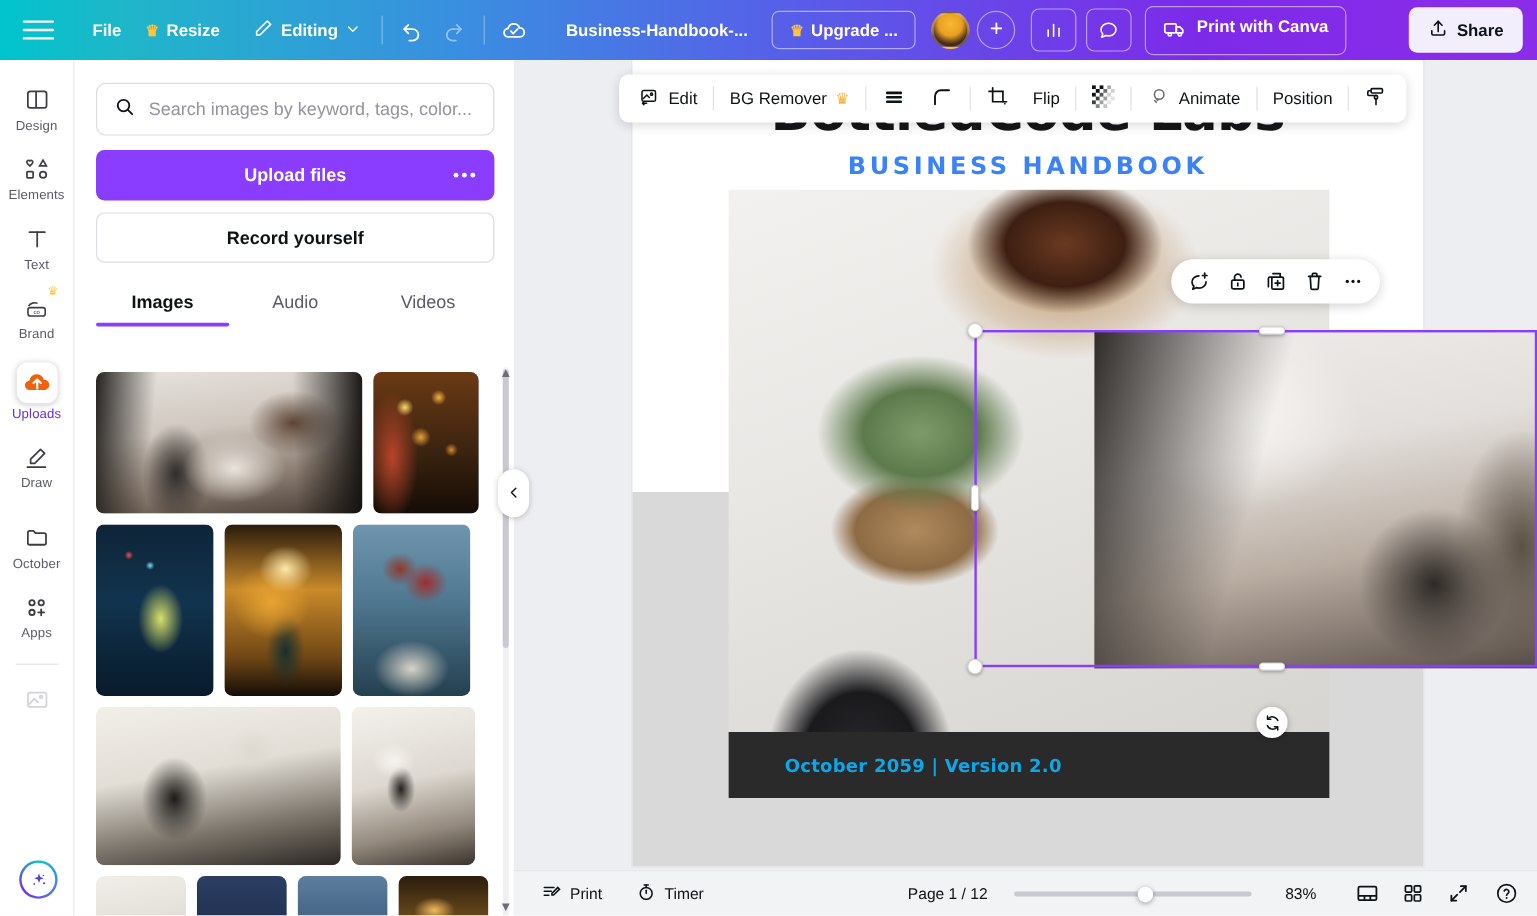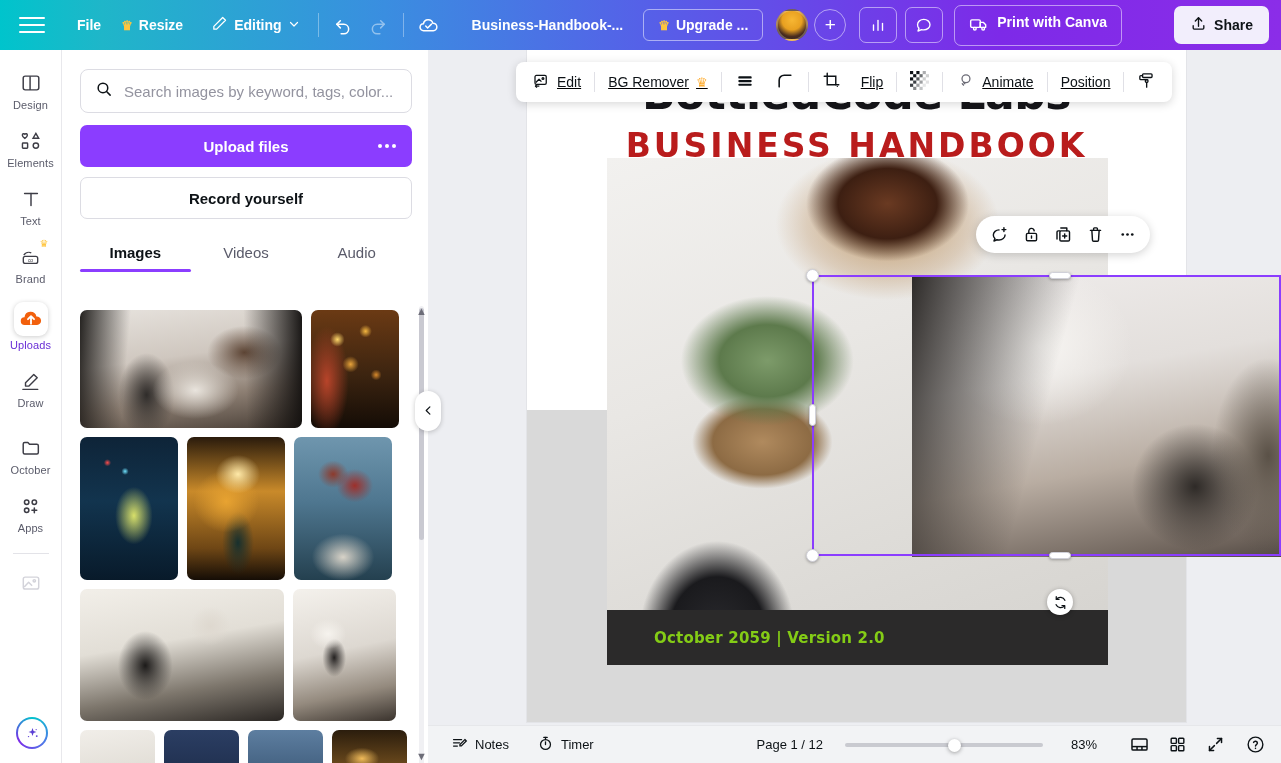--- a/index.html
+++ b/index.html
@@ -161,42 +161,42 @@
     background: #fff; box-shadow: 0 0 0 1px rgba(0,0,0,.04);
   }
   .page-lower { position: absolute; left: 0; top: 360px; width: 659px; height: 312px; background: #d9d9d9; }
   .page-title {
     position: absolute; left: 0; top: 18px; width: 659px; text-align: center;
     font-family: "DejaVu Sans", sans-serif; font-weight: 700; font-size: 44px;
     color: #16161a; letter-spacing: -0.5px;
   }
   .page-subtitle {
     position: absolute; left: 0; top: 76px; width: 659px; text-align: center;
-    font-family: "DejaVu Sans", sans-serif; font-weight: 700; font-size: 33px;
-    color: #b91c1c; letter-spacing: 3px;
+    font-family: "DejaVu Sans", sans-serif; font-weight: 700; font-size: 20px;
+    color: #3b82f6; letter-spacing: 3px;
   }
   .photo-frame {
     position: absolute; left: 80px; top: 108px; width: 501px; height: 507px; overflow: hidden;
   }
   .photo-desk {
     position: absolute; inset: 0;
     background:
       radial-gradient(ellipse 120px 90px at 32% 40%, #7d9b6a 0%, #5d7a4c 40%, rgba(0,0,0,0) 72%),
       radial-gradient(ellipse 90px 60px at 31% 56%, #b08a5e 0%, #8d6b44 55%, rgba(0,0,0,0) 78%),
       radial-gradient(ellipse 110px 78px at 56% 9%, #6a3a22 0%, #3d1f12 45%, rgba(0,0,0,0) 74%),
       radial-gradient(ellipse 140px 95px at 56% 13%, #c09a6a 0%, rgba(190,150,105,.35) 58%, rgba(0,0,0,0) 80%),
       radial-gradient(ellipse 100px 120px at 22% 94%, #2a2a2e 0%, #1a1a1d 48%, rgba(0,0,0,0) 78%),
       linear-gradient(160deg,#f2f1ef 0%,#e9e7e4 38%,#dedcd8 70%,#d4d2ce 100%);
   }
   .footer-band {
     position: absolute; left: 0; bottom: 0; width: 501px; height: 55px; background: #2b2a2a;
     display: flex; align-items: center;
   }
   .footer-text {
-    color: #84cc16; font-family: "DejaVu Sans", sans-serif; font-weight: 700; font-size: 15px;
+    color: #0ea5e9; font-family: "DejaVu Sans", sans-serif; font-weight: 700; font-size: 15px;
     margin-left: 47px; letter-spacing: .2px; text-align: center;
   }
 
   
   .sel-img {
     position: absolute; left: 385px; top: 226px; width: 488px; height: 281px;
     overflow: hidden;
     background:
       linear-gradient(105deg, rgba(25,22,20,.9) 0%, rgba(25,22,20,.0) 30%),
       radial-gradient(ellipse 80px 140px at 73% 64%, #5a5147 0%, rgba(90,81,71,0) 70%),
@@ -236,21 +236,21 @@
   }
   .ctx-btn {
     width: 30px; height: 30px; border-radius: 6px; display: flex; align-items: center;
     justify-content: center; cursor: pointer;
   }
 
   
   .float-toolbar {
     position: absolute; left: 516px; top: 62px; height: 40px; background: #fff;
     border-radius: 8px; box-shadow: 0 2px 10px rgba(0,0,0,.16); display: flex;
-    align-items: center; padding: 0 6px; z-index: 50; text-decoration: underline;
+    align-items: center; padding: 0 6px; z-index: 50;
   }
   .ft-item {
     display: flex; align-items: center; gap: 7px; font-size: 14px; color: #0d1216;
     padding: 7px 10px; border-radius: 6px; cursor: pointer; white-space: nowrap; font-weight: 400;
   }
   .ft-sep { width: 1px; height: 20px; background: #e0e0e6; margin: 0 3px; }
 
   
   .bottombar {
     position: absolute; left: 428px; bottom: 0; width: 853px; height: 38px;
@@ -524,24 +524,24 @@
 
     <div class="record-btn">
       <span>Record yourself</span>
     </div>
 
     <div class="tabs">
       <div class="tab active">
         <span>Images</span>
       </div>
       <div class="tab">
-        <span>Videos</span>
+        <span>Audio</span>
       </div>
       <div class="tab">
-        <span>Audio</span>
+        <span>Videos</span>
       </div>
     </div>
 
     <div class="grid-scroll">
 
       <div style="display:flex;gap:9px;margin-bottom:9px;">
         <div class="thumb" style="width:222px;height:118px;
           background:
             linear-gradient(95deg, rgba(20,18,16,.92) 0%, rgba(20,18,16,0) 22%),
             linear-gradient(268deg, rgba(14,12,11,.95) 0%, rgba(14,12,11,0) 26%),
@@ -811,21 +811,21 @@
     <div style="width:14px"></div>
     <div class="bb-item">
       <span>
         <svg width="17" height="17" viewBox="0 0 24 24" fill="none" stroke="#0d1216" stroke-width="1.8" stroke-linecap="round">
             <line x1="3.6" y1="6.4" x2="15" y2="6.4"></line>
             <line x1="3.6" y1="11" x2="12" y2="11"></line>
             <line x1="3.6" y1="15.6" x2="9" y2="15.6"></line>
             <path d="M19.6 6.4l2 2-7 7h-2v-2z"></path>
           </svg>
       </span>
-      <span>Notes</span>
+      <span>Print</span>
     </div>
     <div style="width:10px"></div>
     <div class="bb-item">
       <span>
         <svg width="17" height="17" viewBox="0 0 24 24" fill="none" stroke="#0d1216" stroke-width="1.8" stroke-linecap="round">
             <circle cx="12" cy="13.4" r="7"></circle>
             <line x1="12" y1="9.6" x2="12" y2="13.4"></line>
             <line x1="9.6" y1="3.4" x2="14.4" y2="3.4"></line>
             <line x1="12" y1="3.4" x2="12" y2="6.4"></line>
           </svg>

